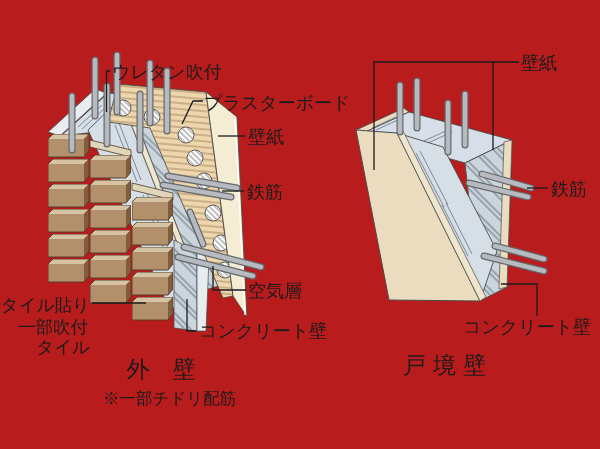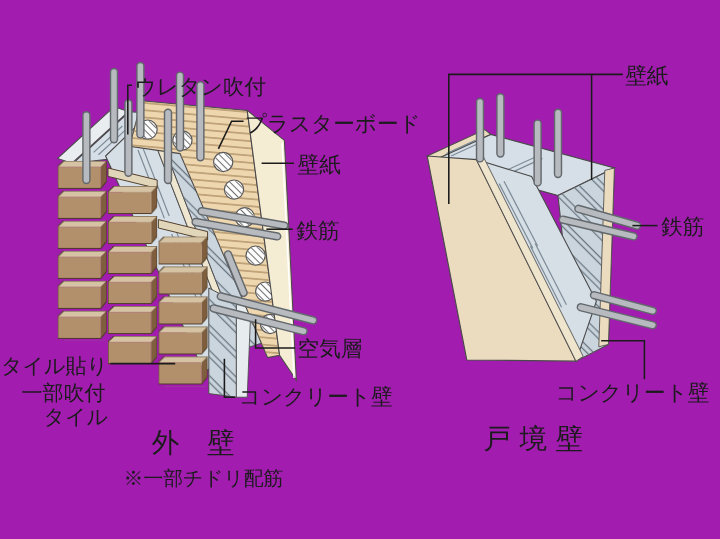--- a/index.html
+++ b/index.html
@@ -1,16 +1,16 @@
 <!DOCTYPE html>
 <html><head>
 <meta charset="utf-8">
 <style>
   html,body{margin:0;padding:0;background:#fff;}
-  .stage{position:relative;width:600px;height:449px;background:#a21caf;overflow:hidden;
+  .stage{position:relative;width:600px;height:449px;background:#b91c1c;overflow:hidden;
          font-family:"DejaVu Serif","Liberation Serif",serif;}
   svg text{fill:#1b1b1b;font-family:"DejaVu Serif","Liberation Serif",serif;}
   .lbl{font-size:18px;}
   .lbl-s{font-size:17.5px;}
   .ttl{font-size:23px;}
   .note{font-size:16.5px;}
 </style>
 </head>
 <body>
 

